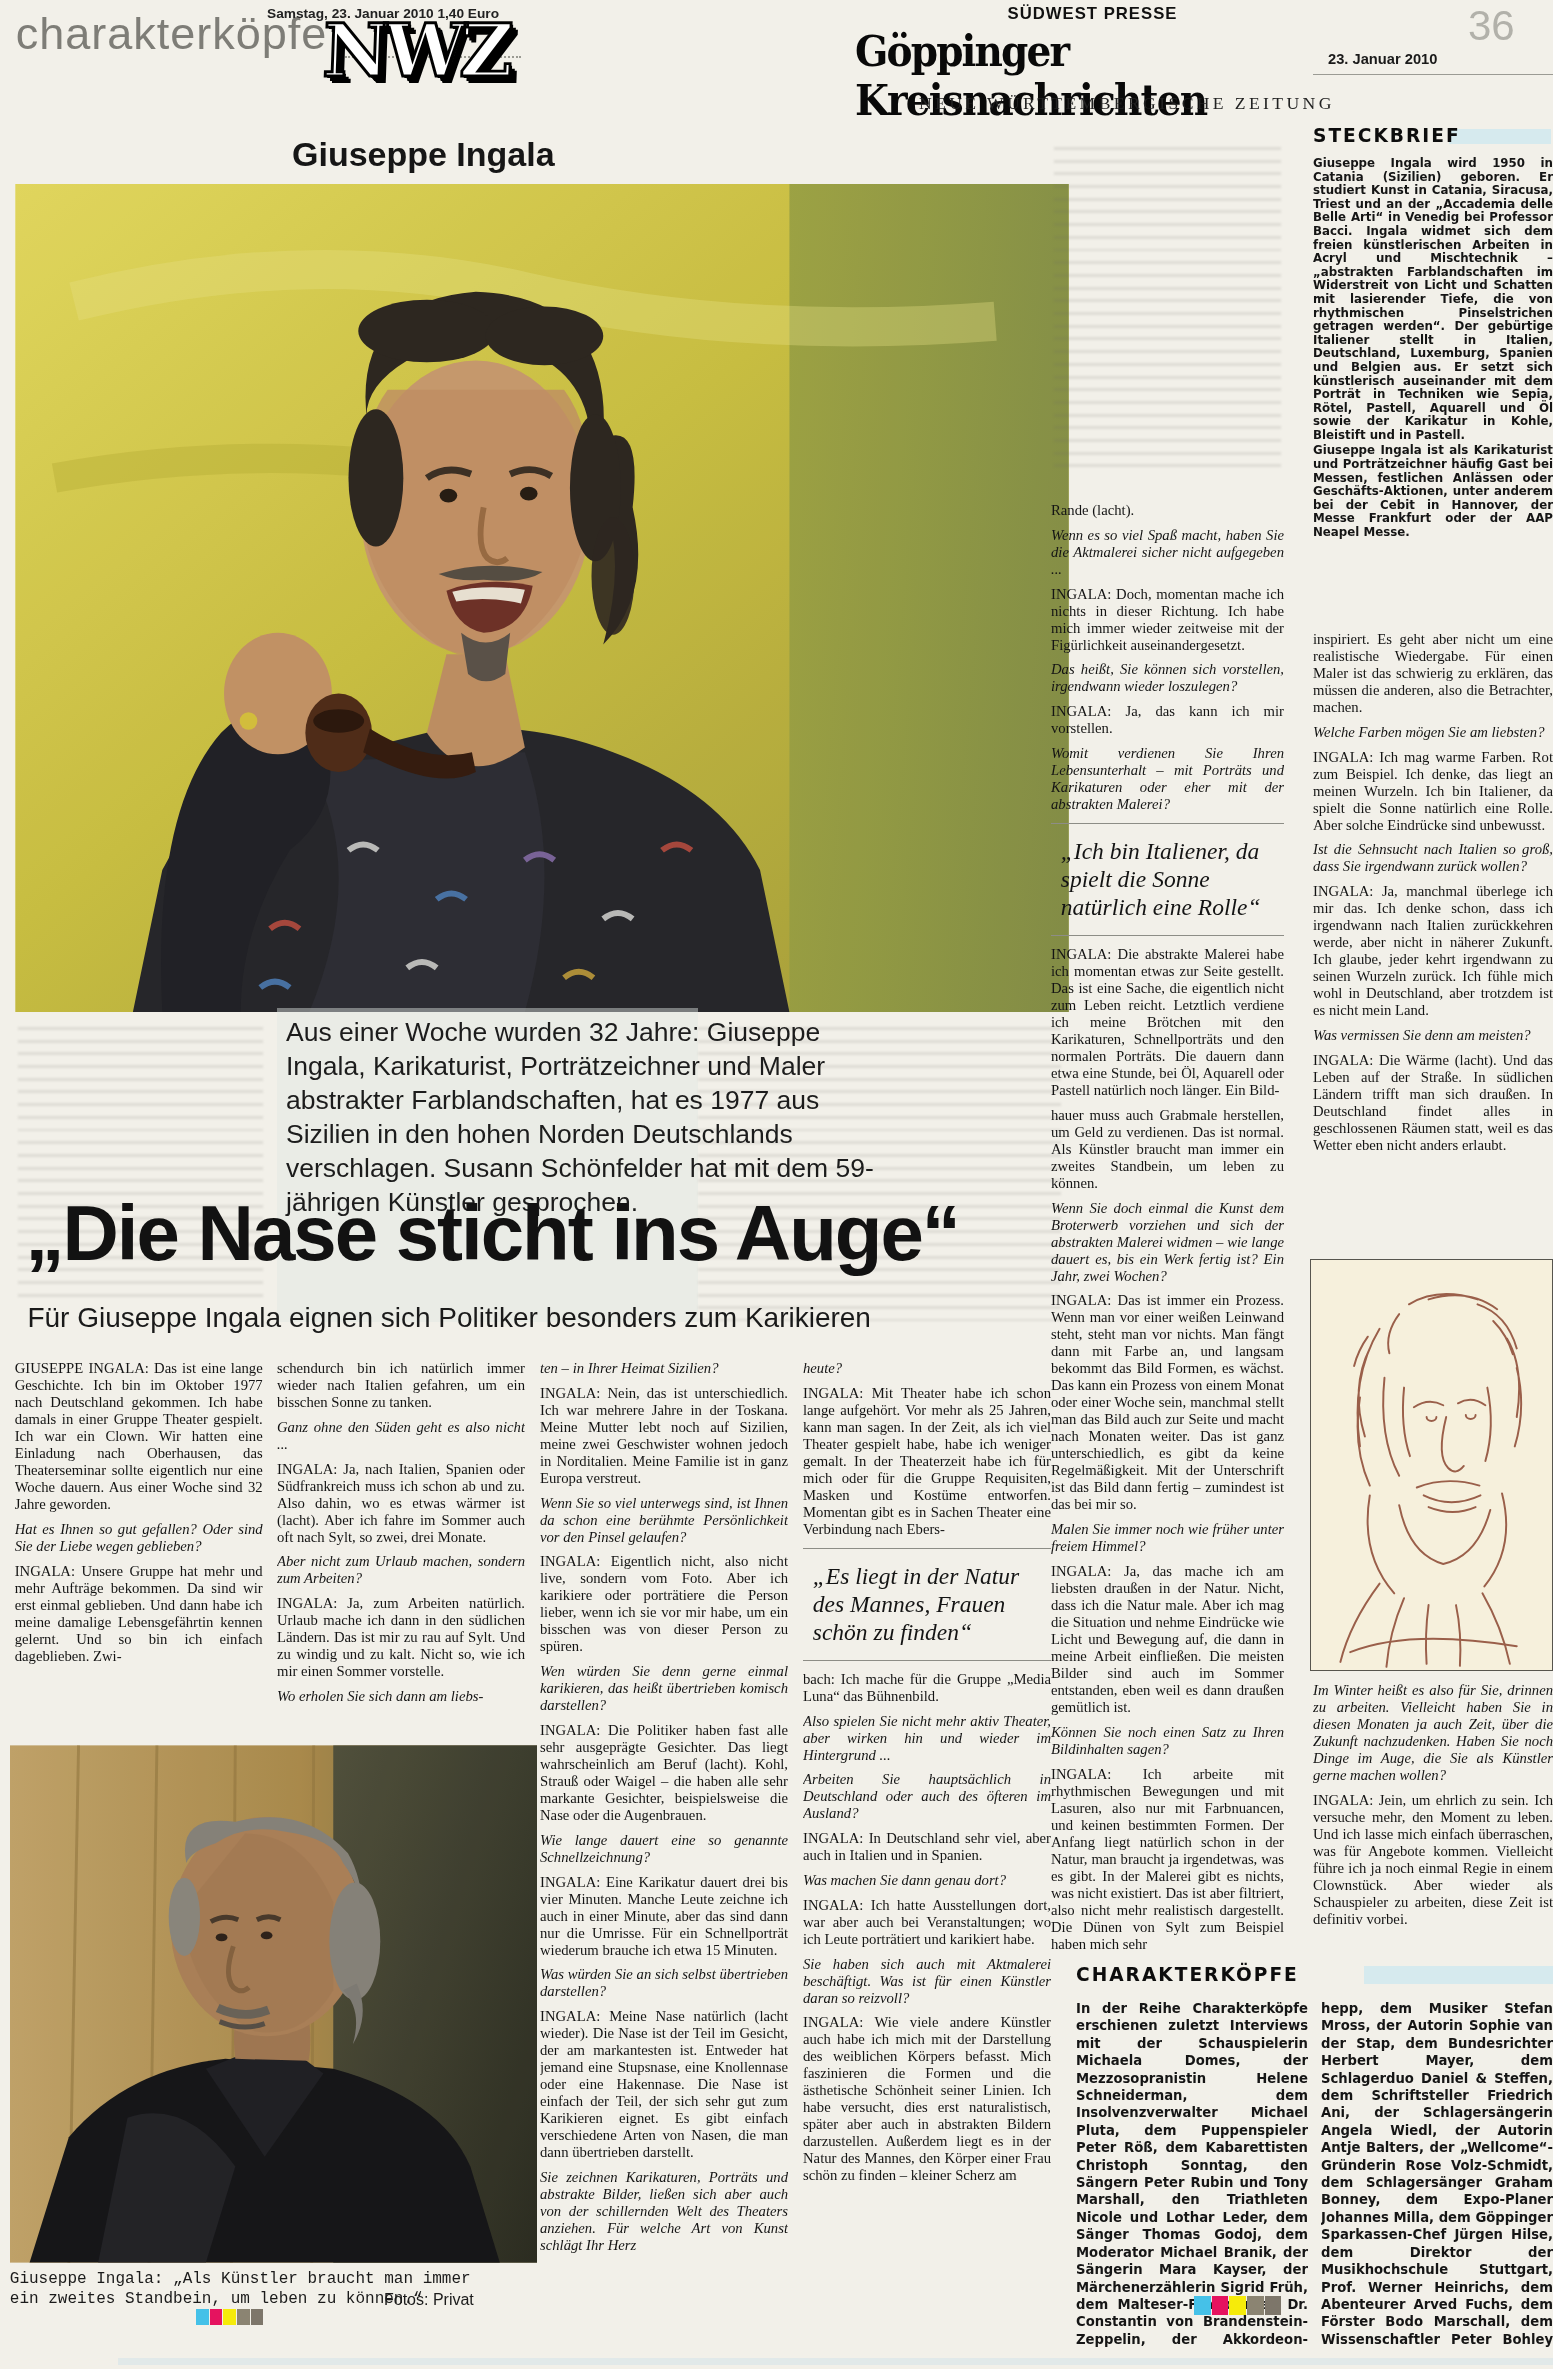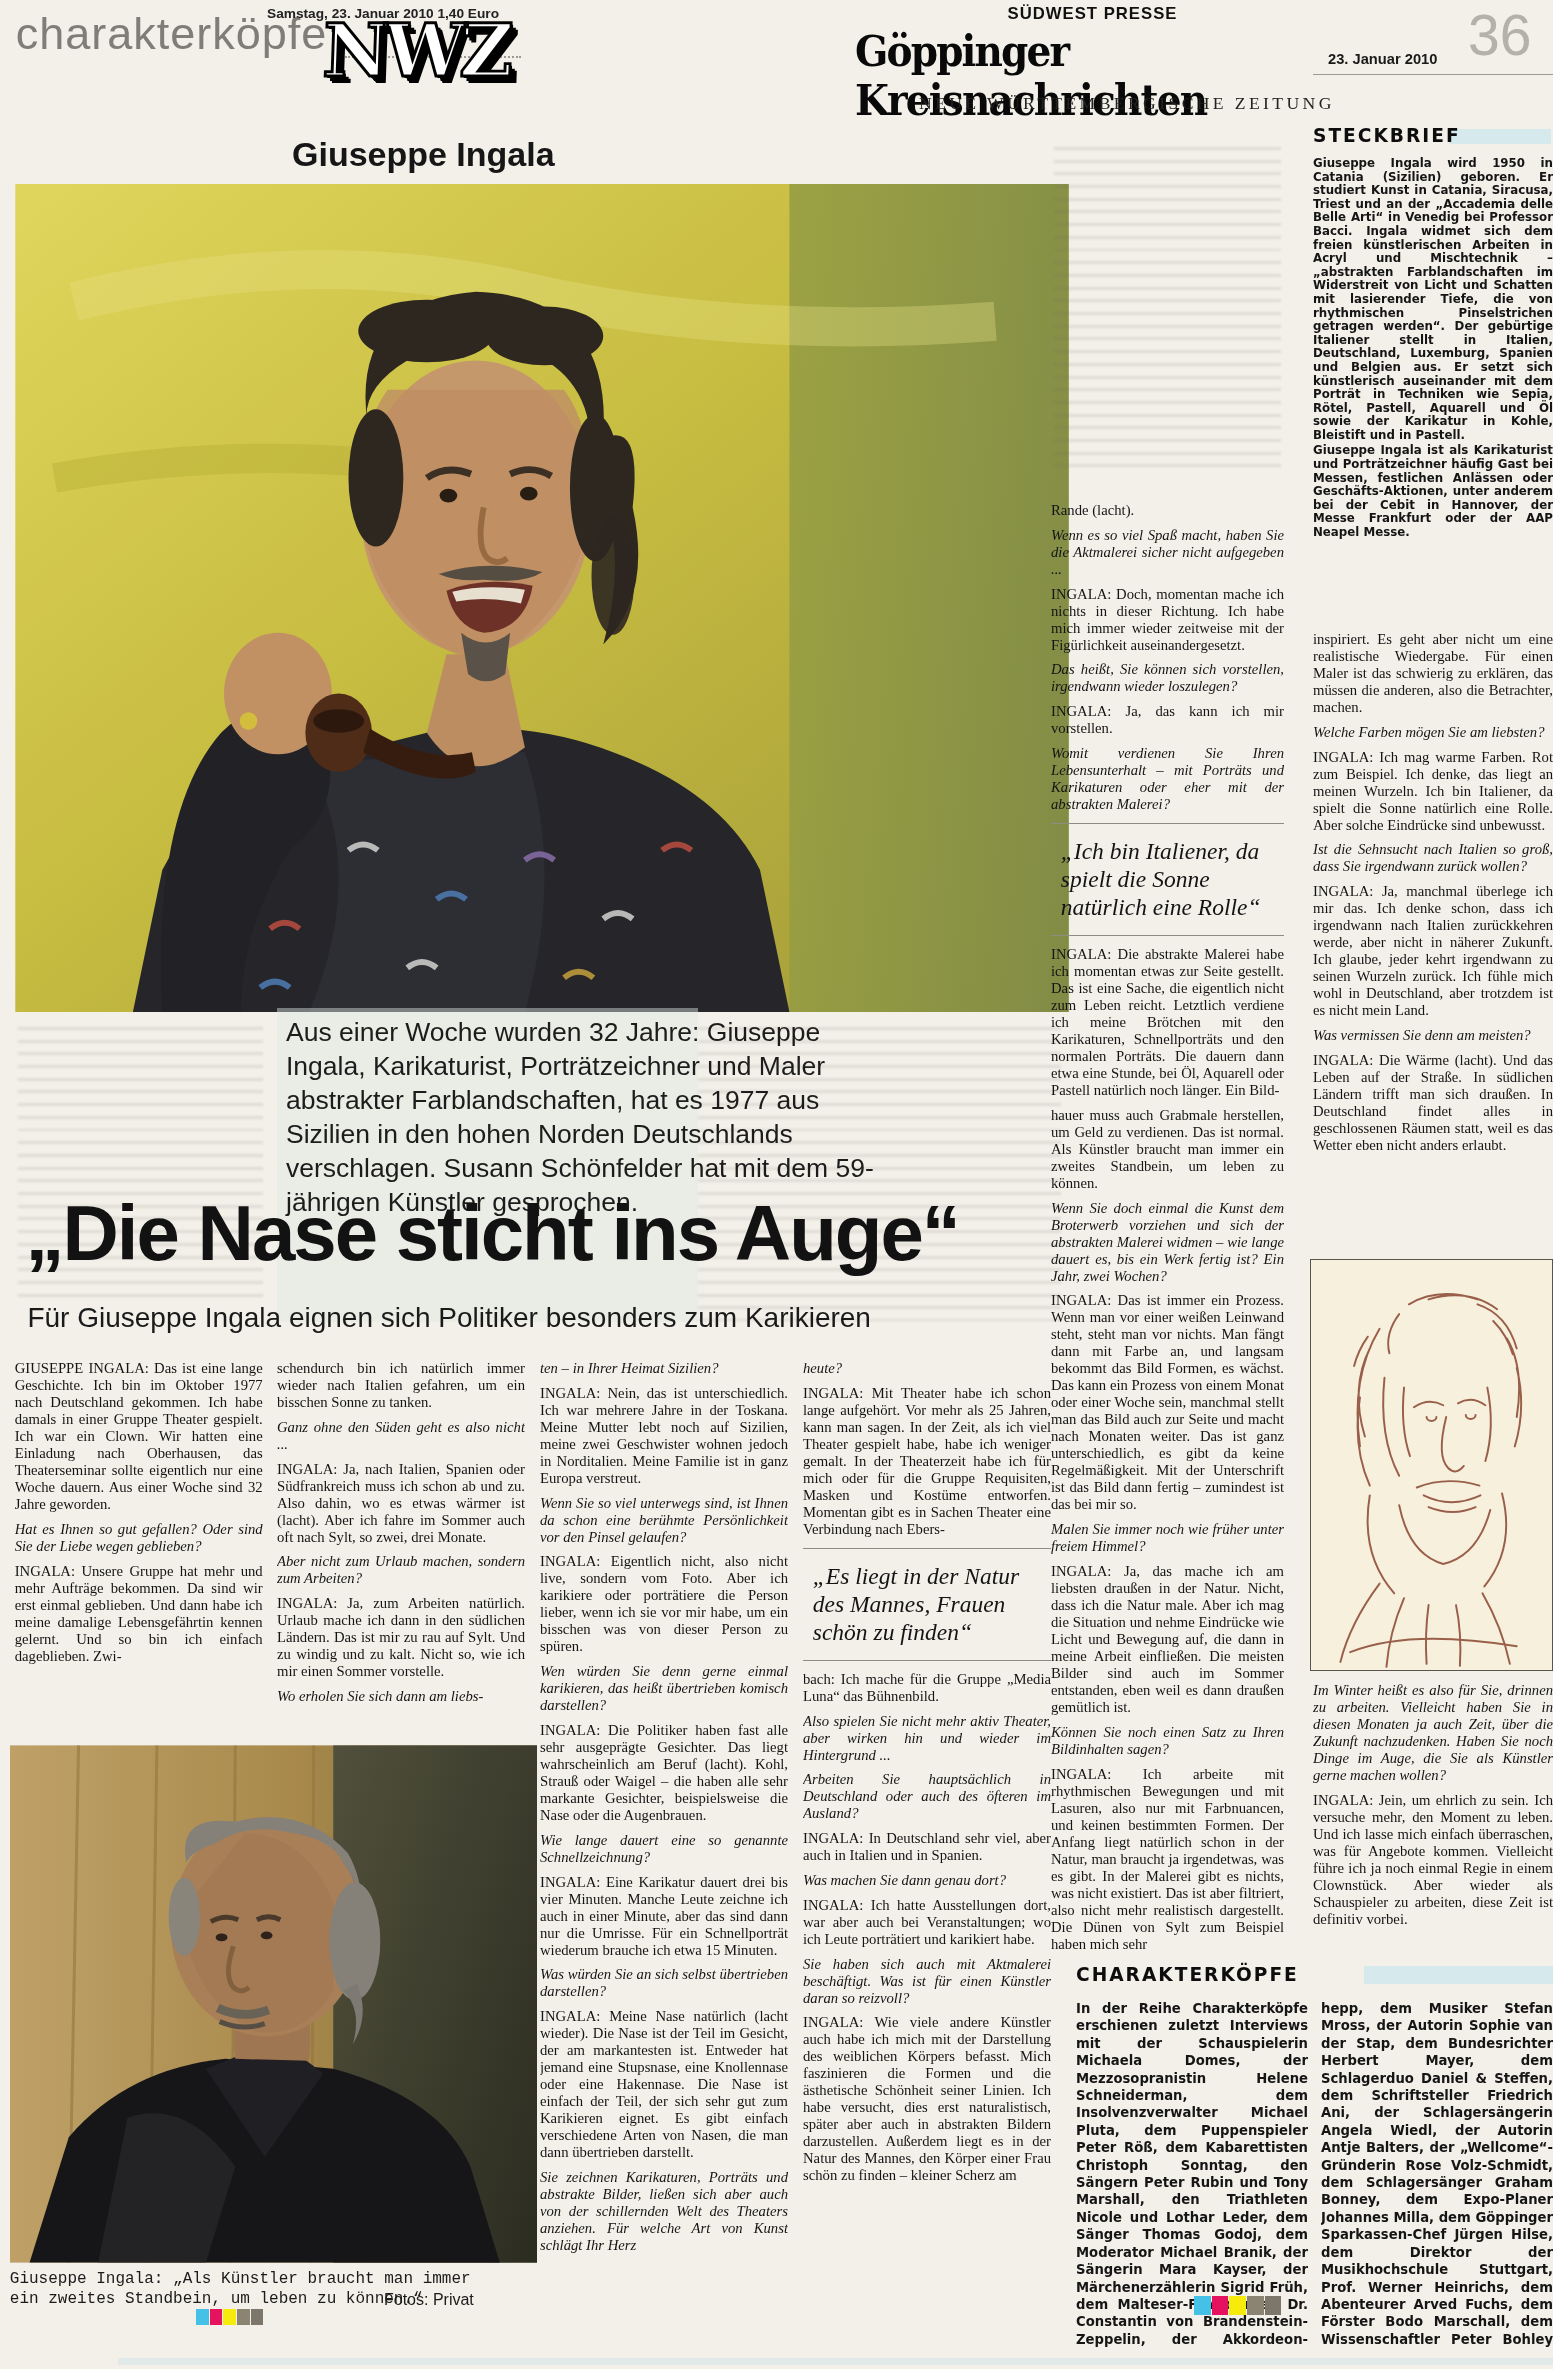--- a/index.html
+++ b/index.html
@@ -12,21 +12,21 @@
   .leader{left:345px;top:55px;width:176px;border-bottom:2px dotted #9a9a92;height:1px;}
   .dateline{left:267px;top:5.9px;font-size:13.7px;font-weight:700;color:#222;}
   .nwz{left:323px;top:13.7px;font-family:"DejaVu Serif",serif;font-weight:900;font-size:73px;line-height:1;
        color:#fff;-webkit-text-stroke:2.9px #000;text-shadow:4.9px 4.9px 0 #000,2px 2px 0 #000,6.9px 6.9px 0 #000;
        letter-spacing:-5.9px;transform:skewX(-2deg);}
   .press{left:921px;top:3.9px;width:343px;text-align:center;font-size:16.7px;font-weight:700;letter-spacing:1px;color:#111;}
   .paper-title{left:855px;top:27.4px;width:461px;font-family:"DejaVu Serif",serif;font-weight:700;
        font-size:42px;letter-spacing:-2px;transform:scaleX(.93);transform-origin:left;color:#090909;}
   .m-date{left:1328px;top:51px;font-size:14.7px;font-weight:700;}
   .date-rule{left:1313px;top:74px;width:240px;border-top:1px solid #9b9b94;}
-  .page-num{left:1468px;top:2px;font-size:57px;color:#b2b1aa;font-weight:400;}
+  .page-num{left:1468px;top:2px;font-size:42px;color:#b2b1aa;font-weight:400;}
   .paper-sub{left:900px;top:93px;font-family:"Liberation Serif",serif;font-size:17.6px;letter-spacing:3.4px;color:#222;margin-left:19px;}
 
   
   .kicker{left:292px;top:135px;font-size:34px;font-weight:700;color:#161616;}
   .photo-frame{overflow:hidden;}
   .photo1{left:14.7px;top:184px;width:1054px;height:828px;}
   .photo2{left:9.8px;top:1745px;width:527px;height:518px;}
   .sketch{left:1310px;top:1259px;width:243px;height:412px;background:#f6f0dc;border:1px solid #57554e;box-sizing:border-box;}
 
   

